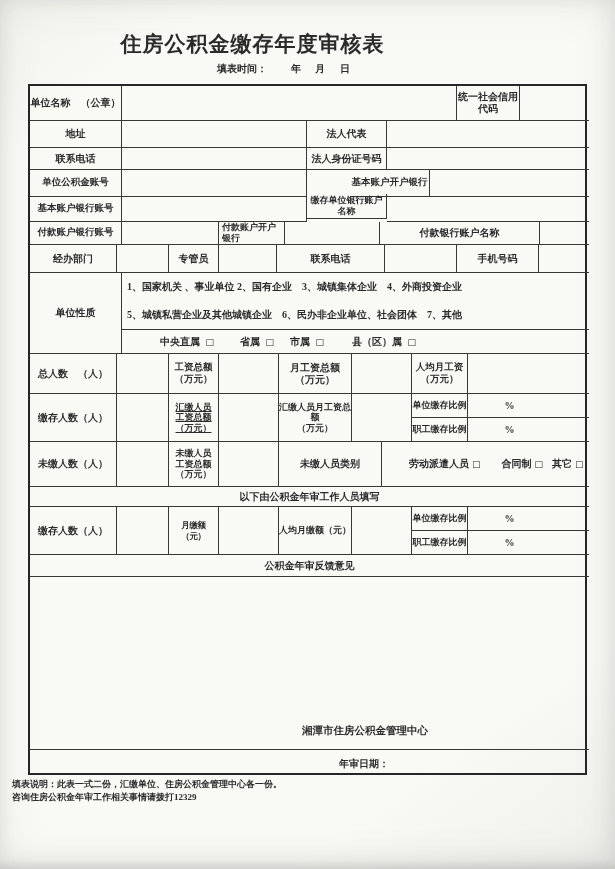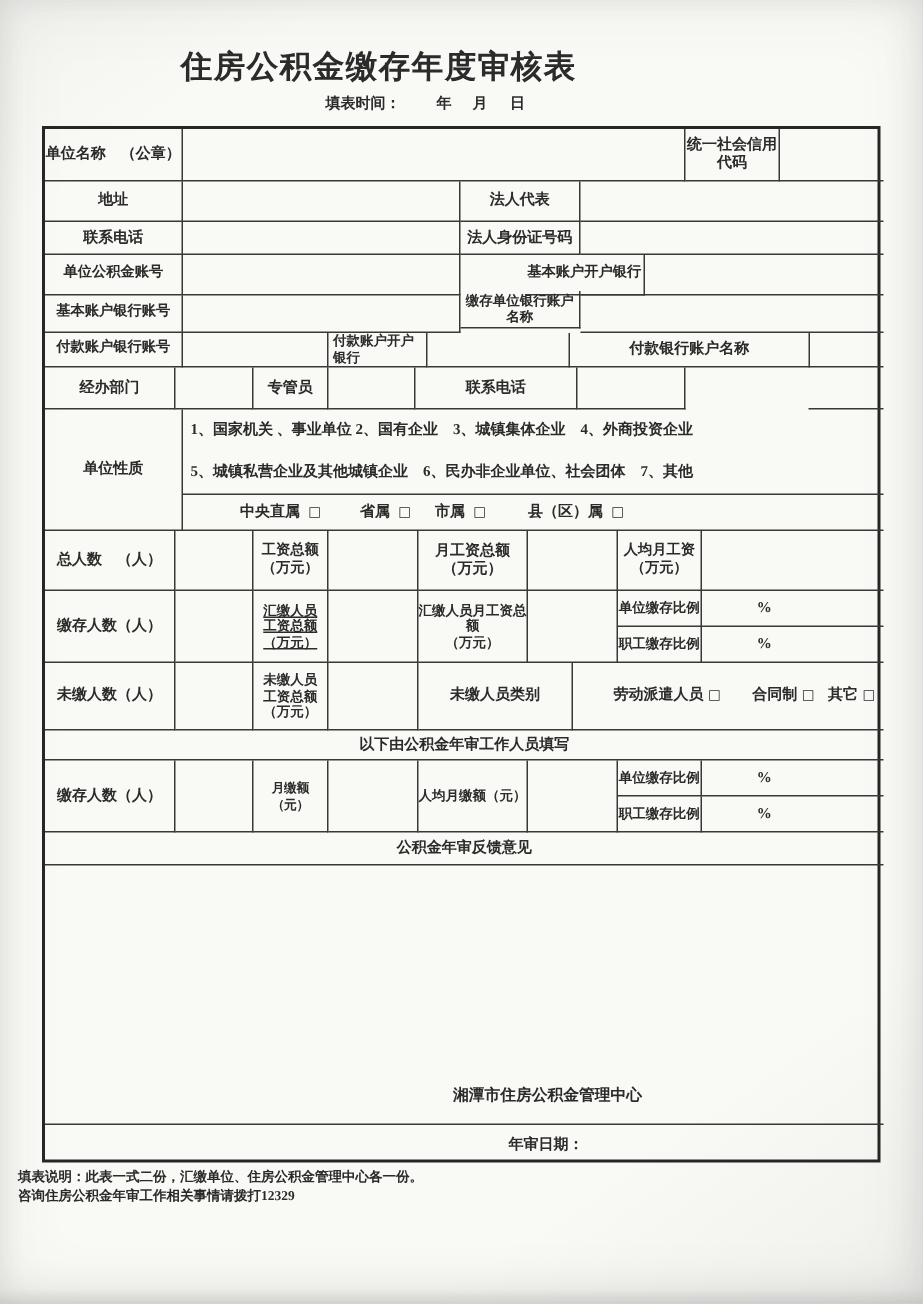--- a/index.html
+++ b/index.html
@@ -88,20 +88,21 @@
     <div class="c" style="left:255px;top:136px;width:95px;height:23px;"></div>
     <div class="c" style="left:350px;top:136px;width:160px;height:23px;">付款银行账户名称</div>
     <div class="c nbr" style="left:510px;top:136px;width:49px;height:23px;"></div>
 
     <div class="c" style="left:0;top:159px;width:87px;height:28px;">经办部门</div>
     <div class="c" style="left:87px;top:159px;width:52px;height:28px;"></div>
     <div class="c" style="left:139px;top:159px;width:50px;height:28px;">专管员</div>
     <div class="c" style="left:189px;top:159px;width:58px;height:28px;"></div>
     <div class="c" style="left:247px;top:159px;width:108px;height:28px;">联系电话</div>
     <div class="c" style="left:355px;top:159px;width:72px;height:28px;"></div>
+    <div class="c" style="left:427px;top:159px;width:82px;height:28px;">手机号码</div>
     <div class="c nbr" style="left:509px;top:159px;width:50px;height:28px;"></div>
 
     <div class="c" style="left:0;top:187px;width:92px;height:81px;">单位性质</div>
     <div class="c nbr nob lt" style="left:92px;top:187px;width:467px;height:28px;padding-left:5px;">1、国家机关 、事业单位 2、国有企业　3、城镇集体企业　4、外商投资企业</div>
     <div class="c nbr lt" style="left:92px;top:215px;width:467px;height:29px;padding-left:5px;">5、城镇私营企业及其他城镇企业　6、民办非企业单位、社会团体　7、其他</div>
     <div class="c" style="left:0;top:268px;width:87px;height:40px;">总人数　（人）</div>
 
     <div class="c nbr lt" style="left:92px;top:244px;width:467px;height:24px;padding-left:38px;">
       <span class="opt" style="margin-right:26px;"><span>中央直属</span> <span class="box">□</span></span>
       <span class="opt" style="margin-right:16px;"><span>省属</span> <span class="box">□</span></span>

